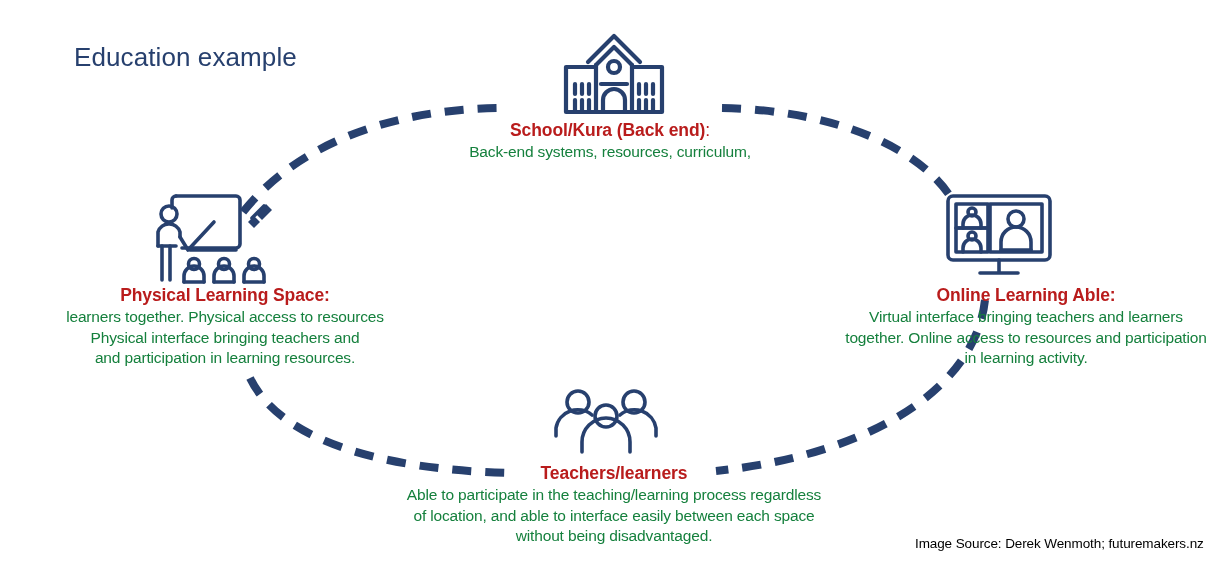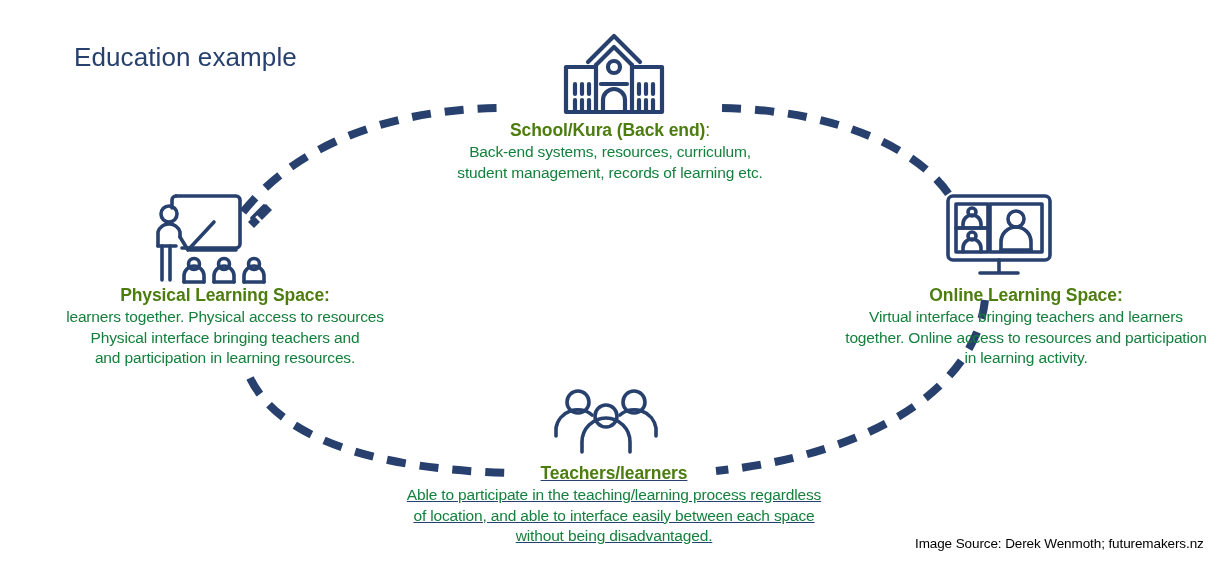--- a/index.html
+++ b/index.html
@@ -29,21 +29,21 @@
   }
   .textblock {
     position: absolute;
     text-align: center;
     color: #27406E;
     line-height: 1.32;
   }
   .tb-title {
     font-weight: bold;
     font-size: 17.5px;
-    color: #4d7c0f;
+    color: #b91c1c;
     letter-spacing: -0.1px;
   }
   .tb-title .plain {
     font-weight: normal;
   }
   .tb-body {
     font-size: 15.5px;
     color: #15803d;
     letter-spacing: -0.15px;
   }
@@ -60,21 +60,21 @@
     left: 915px;
     top: 536px;
     font-size: 13.5px;
     color: #000000;
     letter-spacing: -0.1px;
   }
   
   #tb-school   { left: 408px; top: 119px; width: 404px; }
   #tb-physical { left: 40px;  top: 284px; width: 370px; }
   #tb-online   { left: 840px; top: 284px; width: 372px; }
-  #tb-teachers { left: 348px; top: 462px; width: 532px; text-decoration: underline; }
+  #tb-teachers { left: 348px; top: 462px; width: 532px; }
 
   #icon-school   { left: 558px; top: 24px;  width: 112px; height: 92px; }
   #icon-physical { left: 148px; top: 188px; width: 128px; height: 100px; }
   #icon-online   { left: 944px; top: 192px; width: 110px; height: 88px; }
   #icon-people   { left: 548px; top: 388px; width: 116px; height: 66px; }
 </style>
 </head>
 <body>
 
 <div id="canvas">
@@ -126,21 +126,20 @@
       <path d="M 88,76 L 88,86"></path>
       <path d="M 95,76 L 95,86"></path>
     </g>
   </svg>
 
   <div class="textblock" id="tb-school">
     <div class="tb-title">
       <span>School/Kura (Back end)</span><span class="plain">:</span>
     </div>
     <div class="tb-body">Back-end systems, resources, curriculum,</div>
-    <div class="tb-body">student management,  records of learning etc.</div>
   </div>
 
   <svg class="icon" id="icon-physical" viewBox="0 0 128 100" xmlns="http://www.w3.org/2000/svg">
     <g fill="none" stroke="#27406E" stroke-width="3.6" stroke-linejoin="round" stroke-linecap="round">
 
       <path d="M 28,8 L 88,8 A 4,4 0 0 1 92,12 L 92,56 A 4,4 0 0 1 88,60 L 34,60"></path>
       <path d="M 28,8 A 4,4 0 0 0 24,12 L 24,20"></path>
 
       <circle cx="21" cy="26" r="8"></circle>
 
@@ -197,21 +196,21 @@
 
       <rect x="46" y="12" width="52" height="48"></rect>
       <circle cx="72" cy="27" r="8"></circle>
       <path d="M 57,58 L 57,50 A 15,15 0 0 1 87,50 L 87,58"></path>
       <path d="M 57,58 L 87,58"></path>
     </g>
   </svg>
 
   <div class="textblock" id="tb-online">
     <div class="tb-title">
-      <span>Online Learning Space:</span><span class="plain"></span>
+      <span>Online Learning Able:</span><span class="plain"></span>
     </div>
     <div class="tb-body">Virtual interface bringing teachers and learners</div>
     <div class="tb-body">together. Online access to resources and participation</div>
     <div class="tb-body">in learning activity.</div>
   </div>
 
   <svg class="icon" id="icon-people" viewBox="0 0 116 66" xmlns="http://www.w3.org/2000/svg">
     <g fill="none" stroke="#27406E" stroke-width="3.6" stroke-linejoin="round" stroke-linecap="round">
 
       <circle cx="30" cy="14" r="11"></circle>

